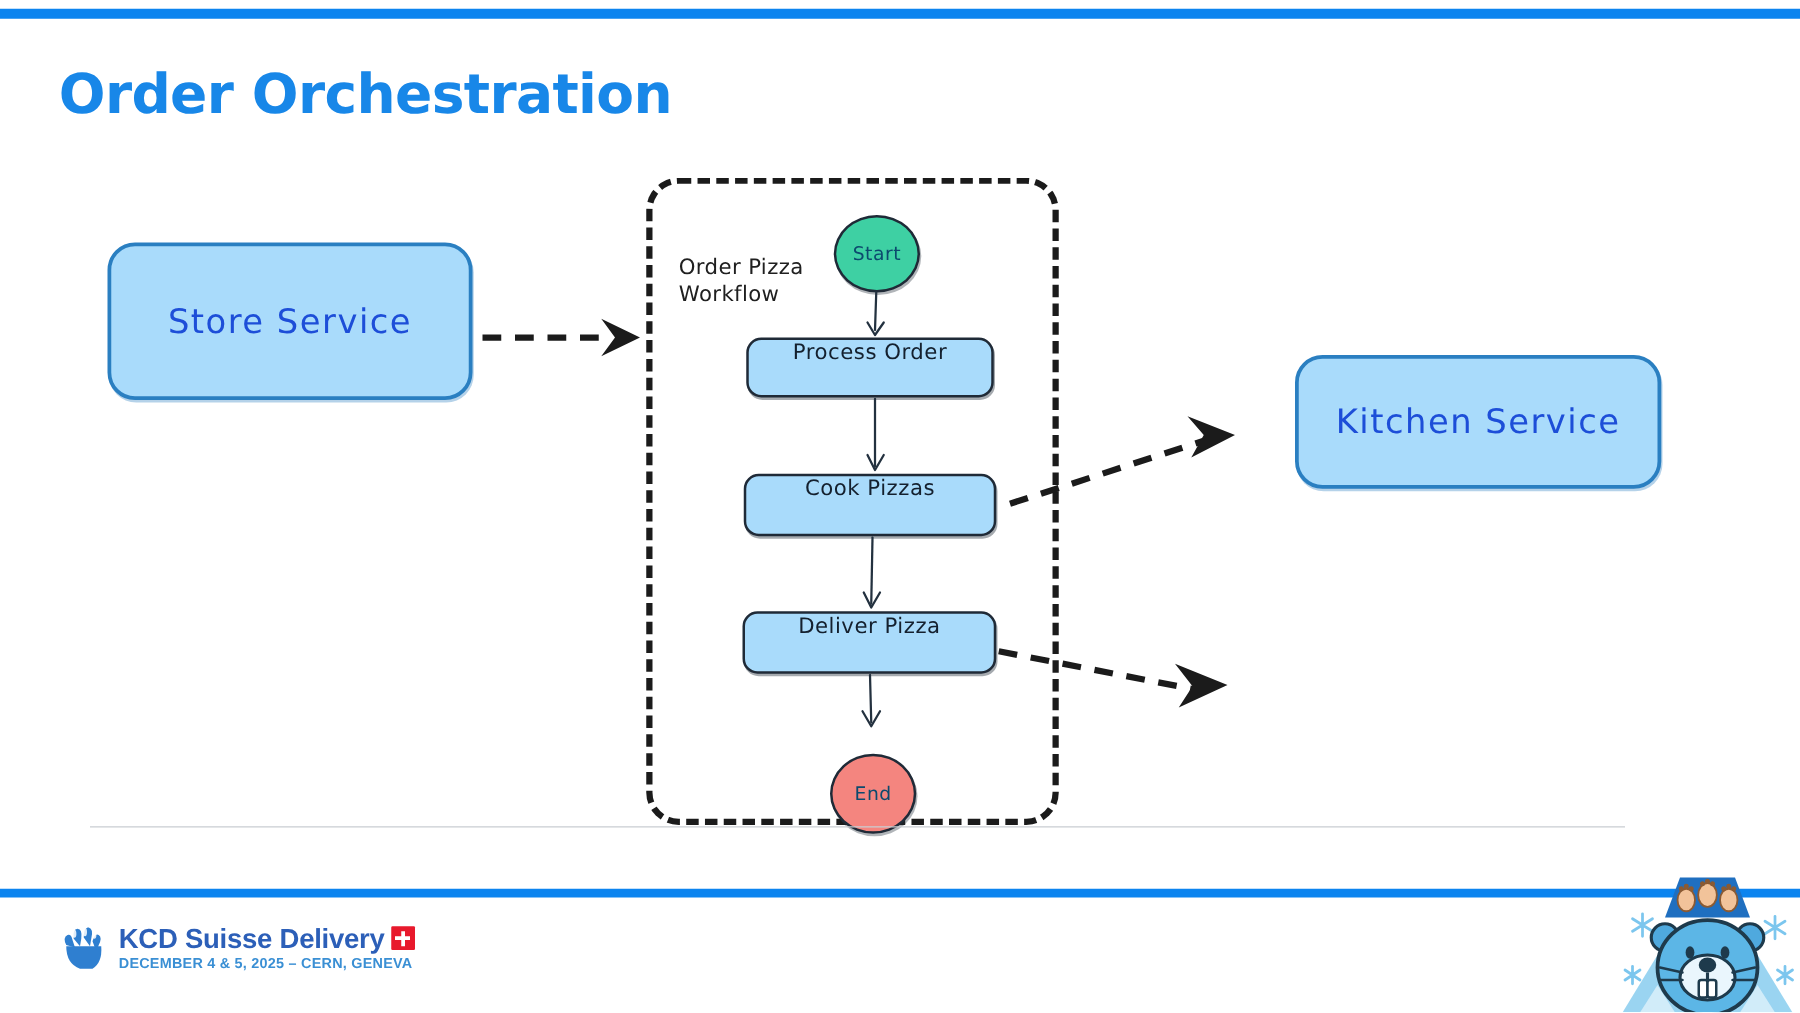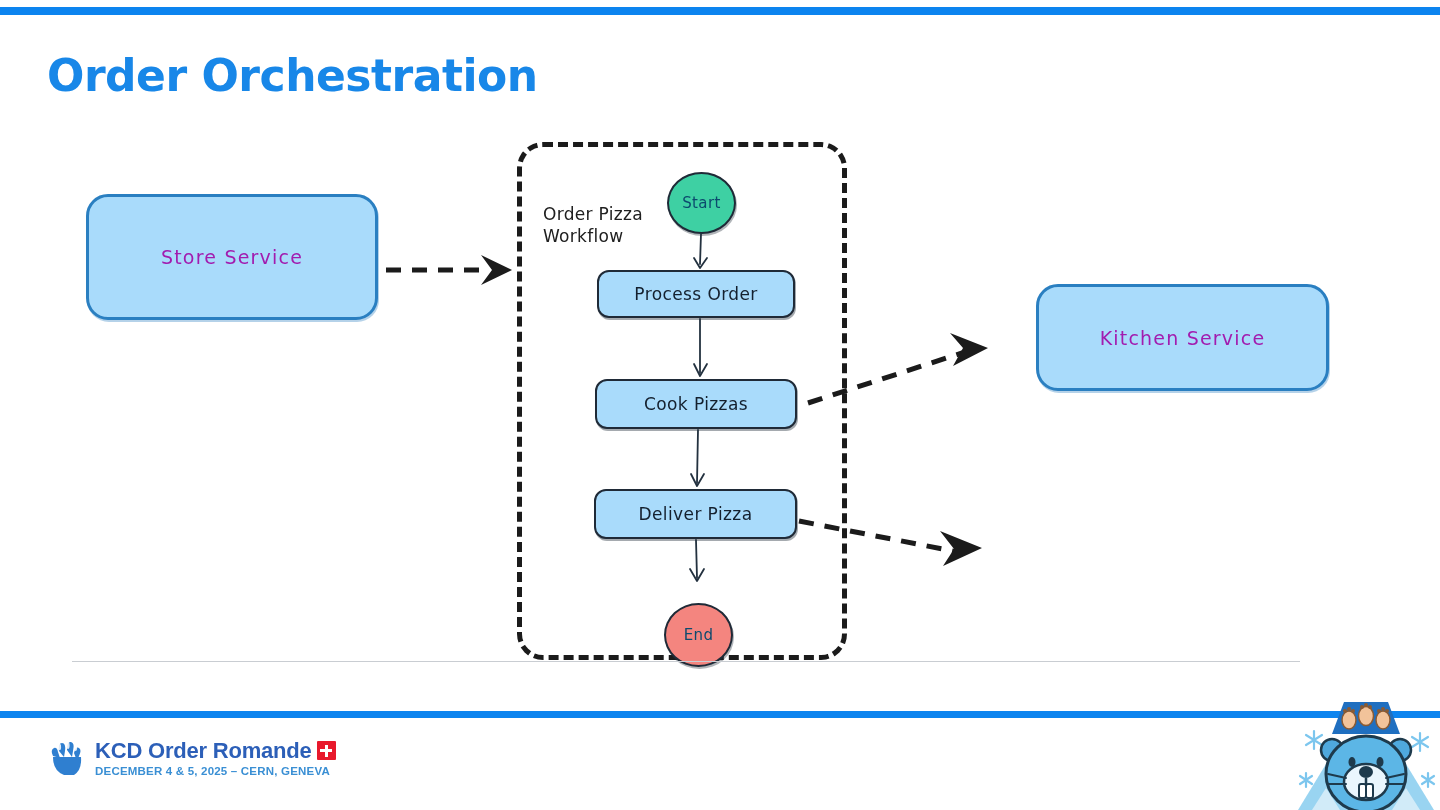--- a/index.html
+++ b/index.html
@@ -57,22 +57,22 @@
     background: #a9dbfb;
     border: 3px solid #2a7fc1;
     border-radius: 22px;
     display: flex;
     align-items: center;
     justify-content: center;
     box-shadow: 1px 2px 0 rgba(42,127,193,.35);
   }
   .svc-label {
     font-family: "DejaVu Sans", sans-serif;
-    font-size: 19px;
-    color: #a21caf;
+    font-size: 27px;
+    color: #1d4ed8;
     letter-spacing: 1.2px;
     white-space: nowrap;
   }
 
   #svc-store    { left: 86px;  top: 194px; width: 292px; height: 126px; }
   #svc-kitchen  { left: 1036px; top: 284px; width: 293px; height: 107px; justify-content: center; }
   #svc-delivery { left: 996px;  top: 487px; width: 289px; height: 129px; }
 
   
   .wf-container {
@@ -97,21 +97,20 @@
   }
 
   
   .task {
     position: absolute;
     box-sizing: border-box;
     background: #a9dbfb;
     border: 2px solid #1f2a37;
     border-radius: 12px;
     display: flex;
-    align-items: center;
     justify-content: center;
     box-shadow: 1px 2px 0 rgba(31,42,55,.4);
   }
   .task-label {
     font-family: "DejaVu Sans", sans-serif;
     font-size: 17px;
     color: #14202e;
     letter-spacing: .4px;
     white-space: nowrap;
   }
@@ -281,21 +280,21 @@
         <path d="M6,19 q0,14 11,18 l10,0 q8,-5 7,-18 z"></path>
       </g>
       <g fill="#ffffff" opacity=".85">
         <ellipse cx="12.5" cy="9" rx="1.6" ry="3.2"></ellipse>
         <ellipse cx="21" cy="7.5" rx="1.6" ry="3.4"></ellipse>
         <ellipse cx="28.5" cy="10" rx="1.6" ry="3"></ellipse>
       </g>
     </svg>
     <div class="logo-text">
       <div class="logo-line1">
-        <span>KCD Order Romande</span>
+        <span>KCD Suisse Delivery</span>
         <span class="swiss-flag"></span>
       </div>
       <div class="logo-line2">DECEMBER 4 &amp; 5, 2025 – CERN, GENEVA</div>
     </div>
   </div>
 
   <div class="mascot">
     <svg viewBox="0 0 148 116" width="148" height="116">
 
       <g fill="#8fd0f0" opacity=".9">

